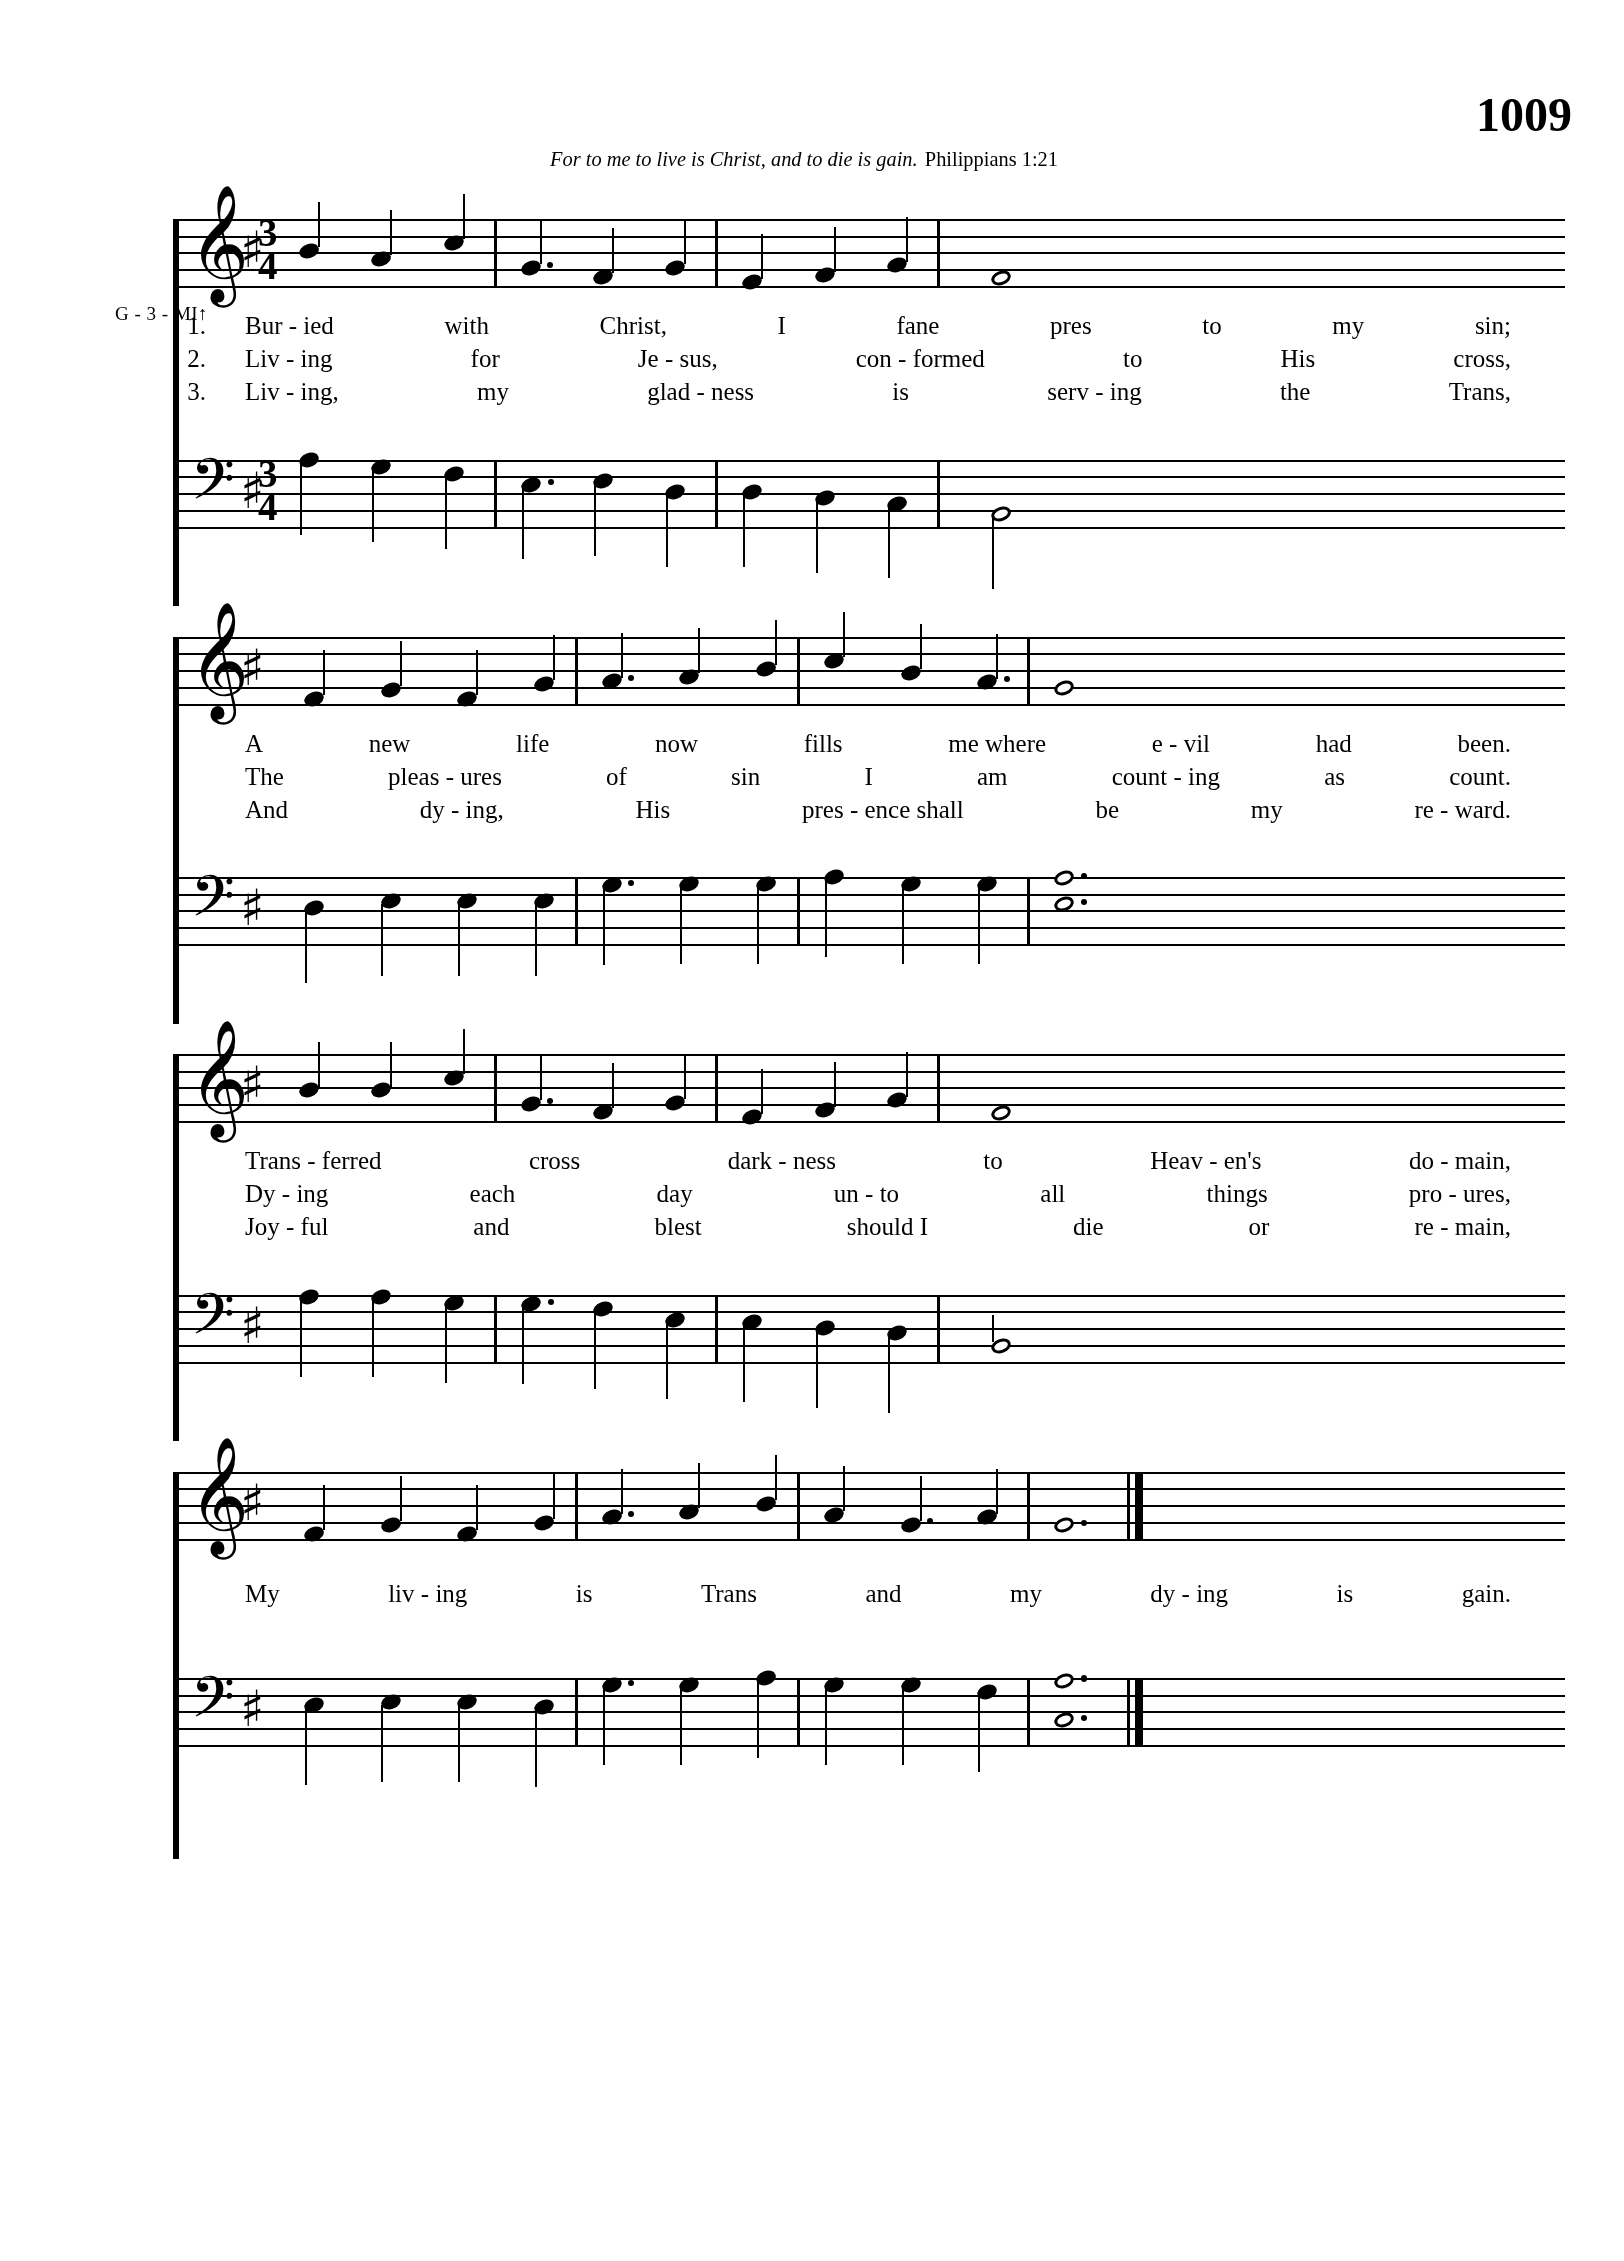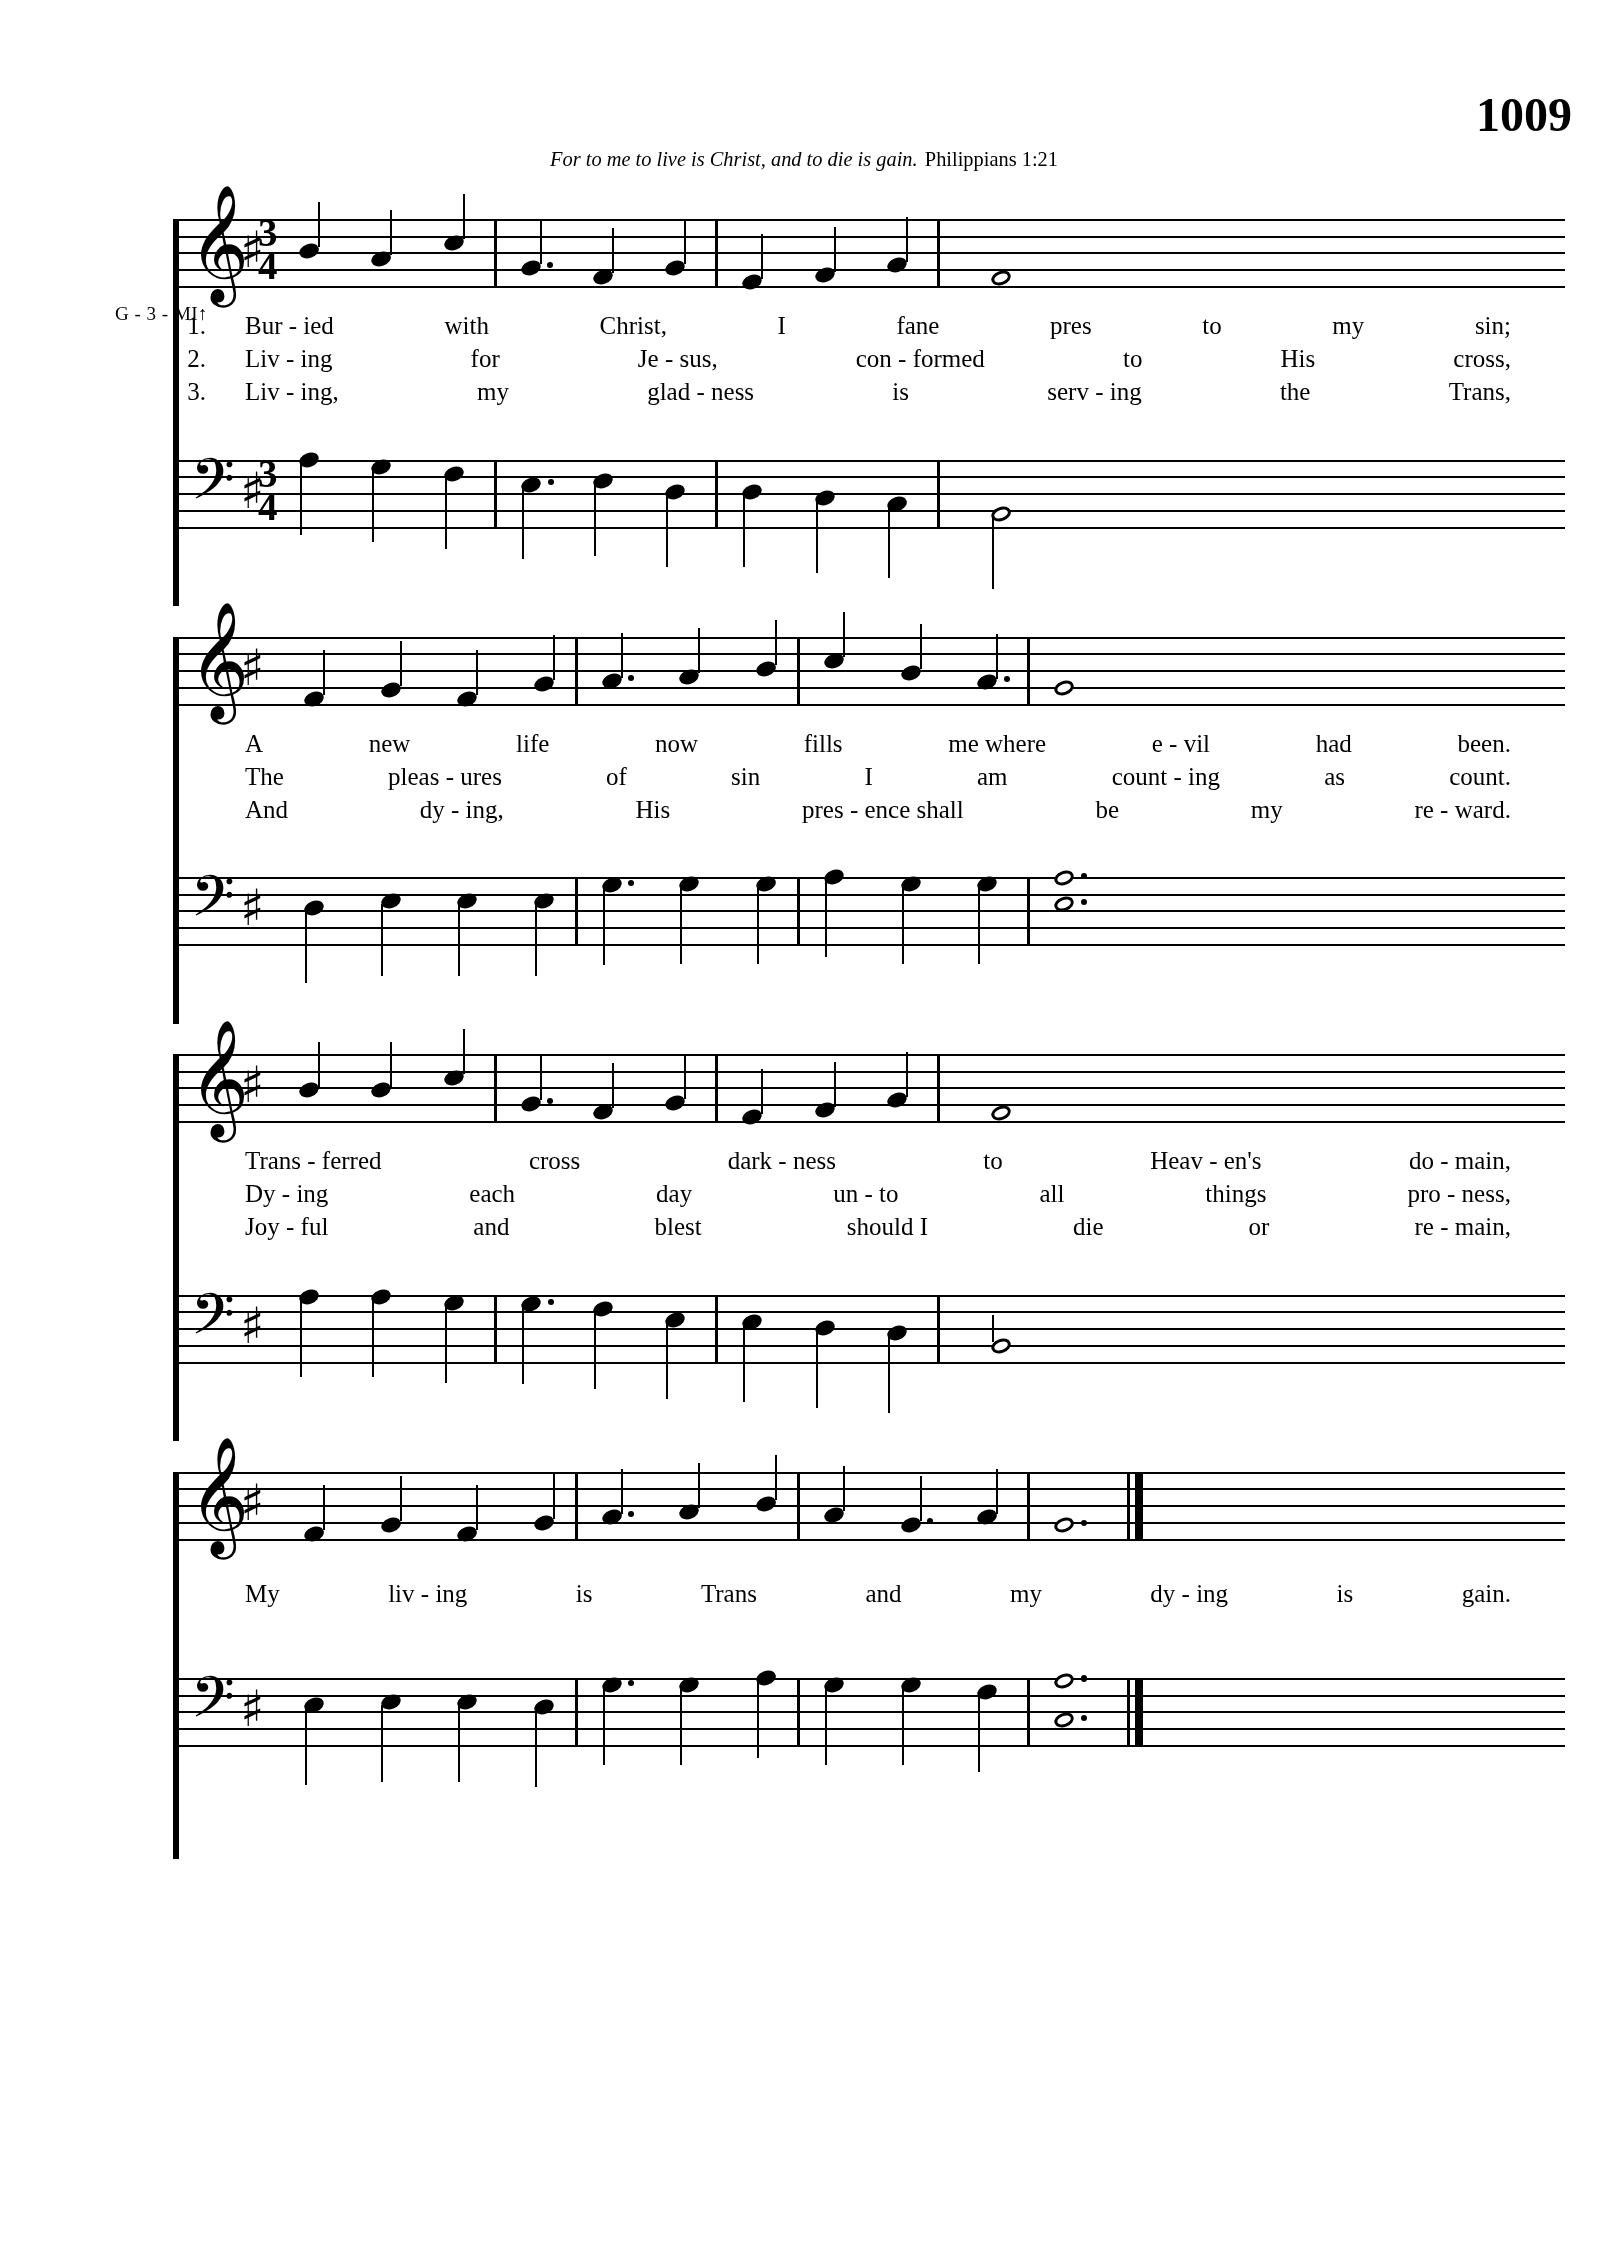--- a/index.html
+++ b/index.html
@@ -563,21 +563,21 @@
       </div>
       <div class="lyric-line">
         <span class="vnum"></span>
         <span class="syls">
           <span>Dy - ing</span>
           <span>each</span>
           <span>day</span>
           <span>un - to</span>
           <span>all</span>
           <span>things</span>
-          <span>pro - ness,</span>
+          <span>pro - ures,</span>
         </span>
       </div>
       <div class="lyric-line">
         <span class="vnum"></span>
         <span class="syls">
           <span>Joy - ful</span>
           <span>and</span>
           <span>blest</span>
           <span>should I</span>
           <span>die</span>

